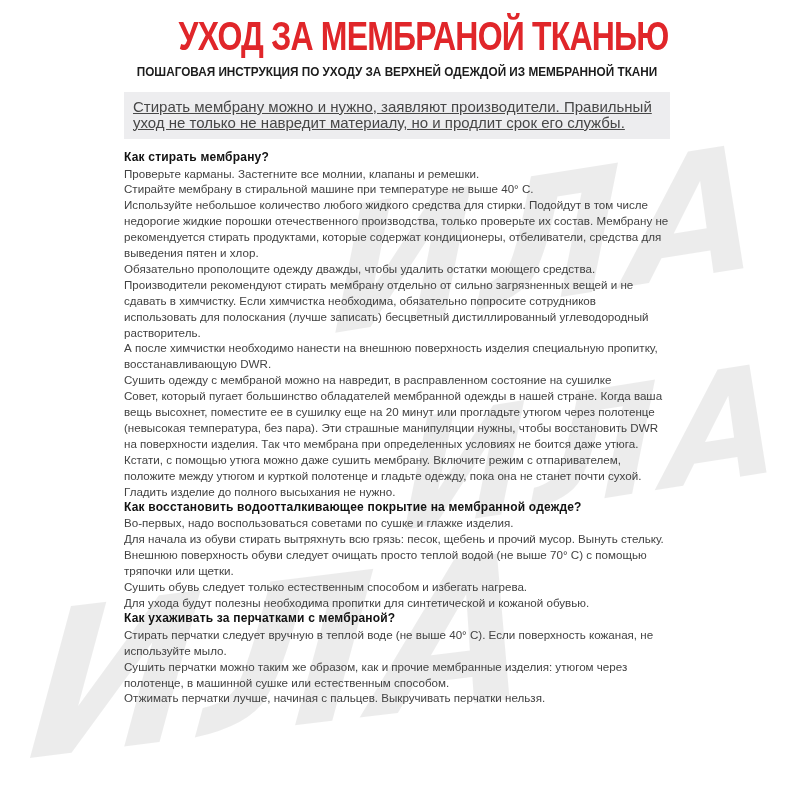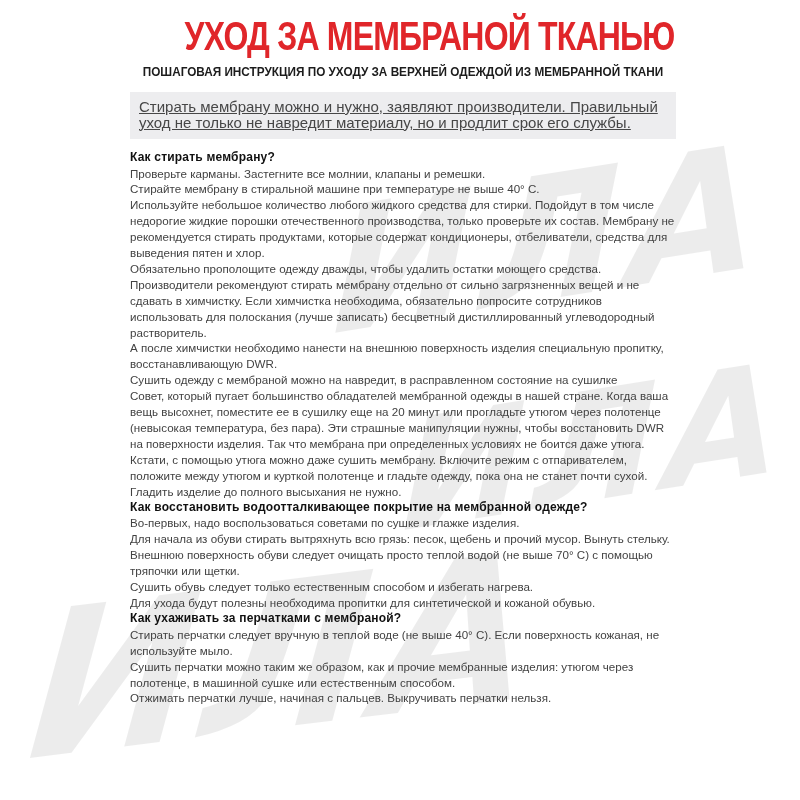--- a/index.html
+++ b/index.html
@@ -32,21 +32,21 @@
     pointer-events: none;
     user-select: none;
   }
   .wm1 { top: 140px; left: 330px; font-size: 170px; transform: rotate(-9deg) skewX(-10deg); }
   .wm2 { top: 360px; left: 400px; font-size: 150px; transform: rotate(-9deg) skewX(-10deg); }
   .wm3 { top: 540px; left: 30px;  font-size: 200px; transform: rotate(-7deg) skewX(-12deg); }
   
   .content {
     position: absolute;
     z-index: 1;
-    left: 130px;
+    left: 124px;
     top: 0;
     width: 546px;
   }
   .title {
     margin-top: 16px;
     text-align: center;
     color: #e0262a;
     font-size: 40px;
     font-weight: 800;
     letter-spacing: -1px;

